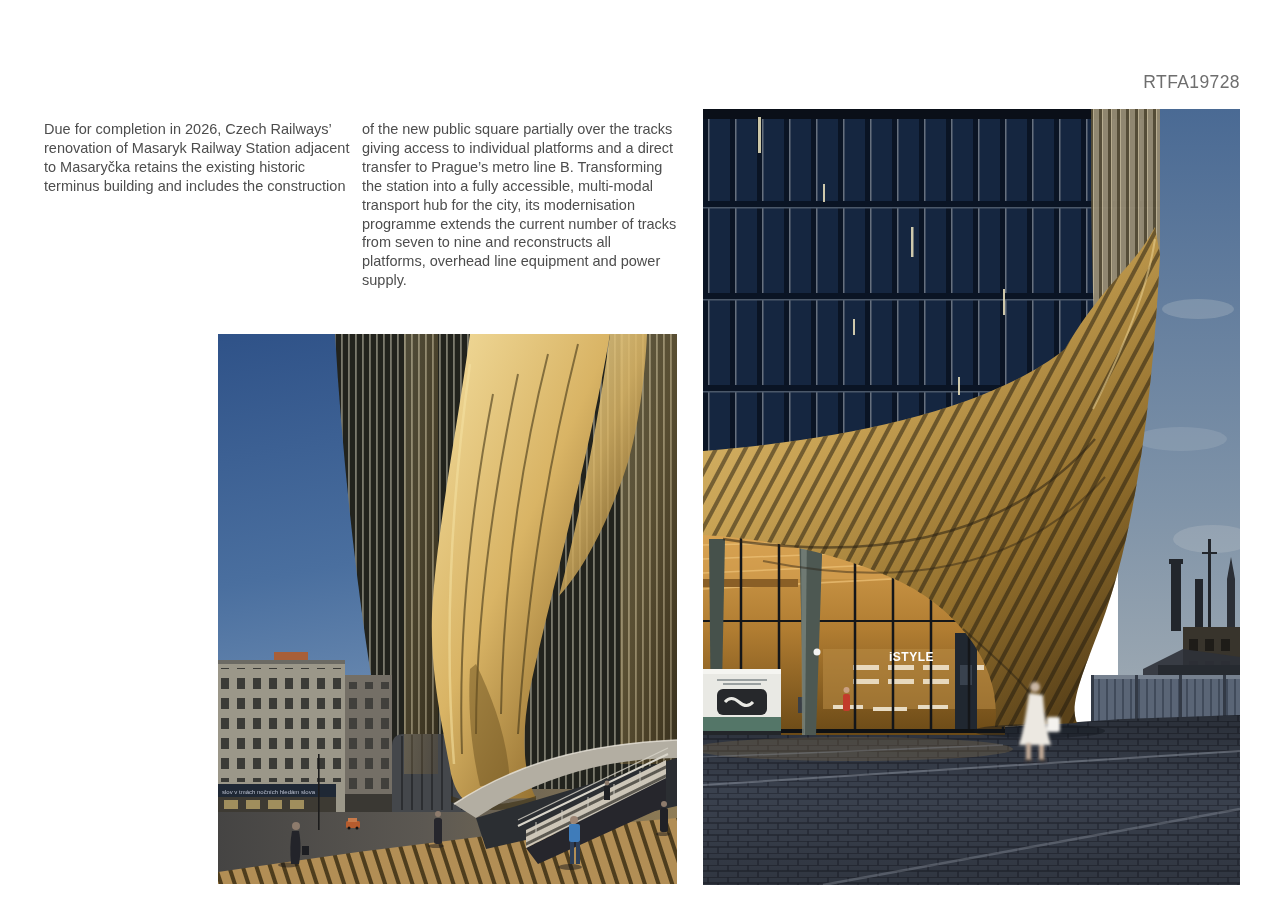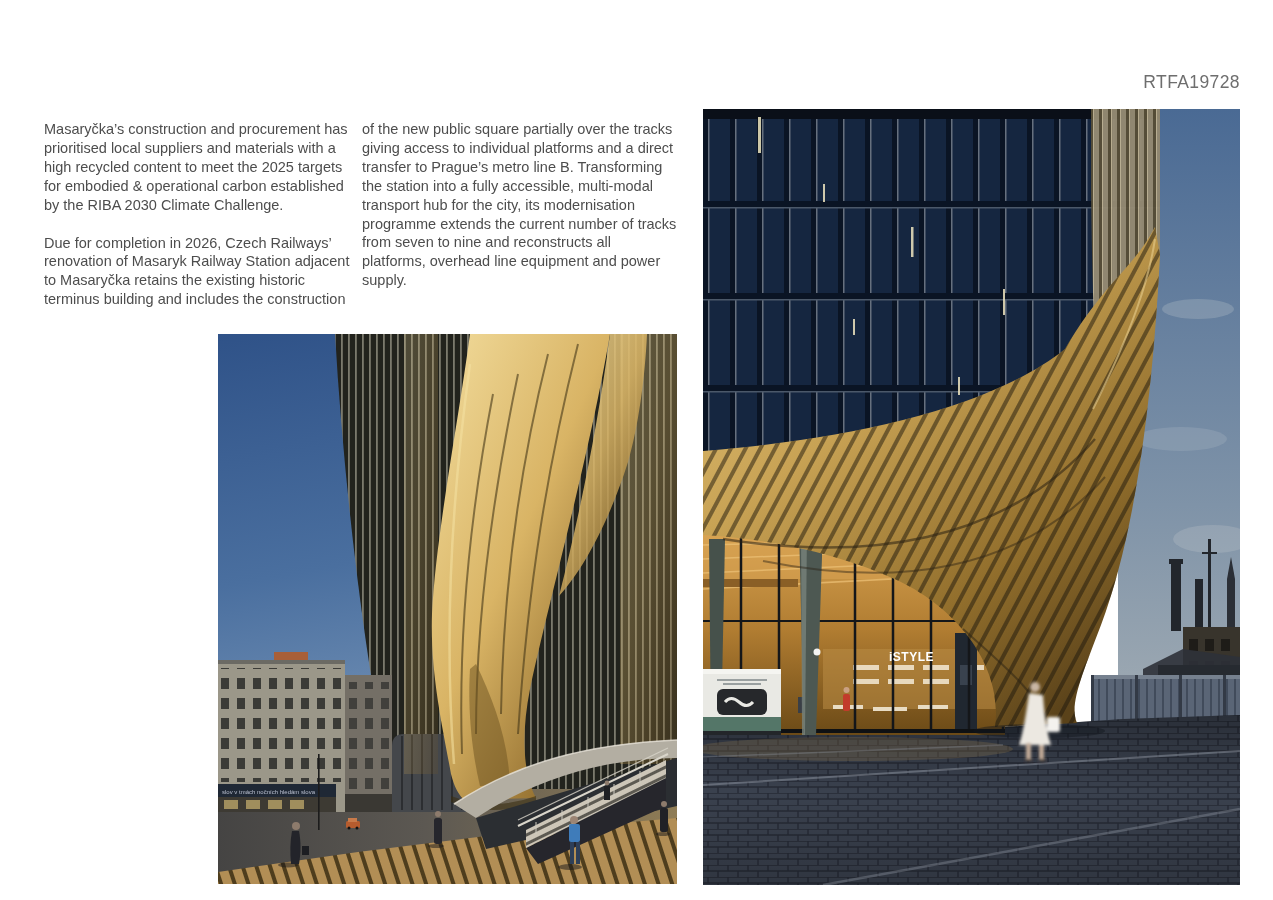--- a/index.html
+++ b/index.html
@@ -20,21 +20,20 @@
   .logo-text{font-size:27px;color:#232323;letter-spacing:.2px;}
 </style>
 </head>
 <body>
 
 <div class="page">
 
   <div class="id-code">RTFA19728</div>
 
   <div class="text-col col1">
-    <p>Masaryčka’s construction and procurement has prioritised local suppliers and materials with a high recycled content to meet the 2025 targets for embodied &amp; operational carbon established by the RIBA 2030 Climate Challenge.</p>
     <p>Due for completion in 2026, Czech Railways’ renovation of Masaryk Railway Station adjacent to Masaryčka retains the existing historic terminus building and includes the construction</p>
   </div>
 
   <div class="text-col col2">
     <p>of the new public square partially over the tracks giving access to individual platforms and a direct transfer to Prague’s metro line B. Transforming the station into a fully accessible, multi-modal transport hub for the city, its modernisation programme extends the current number of tracks from seven to nine and reconstructs all platforms, overhead line equipment and power supply.</p>
   </div>
 
   <figure class="photo photo-left">
     <svg width="459" height="550" viewBox="0 0 459 550" xmlns="http://www.w3.org/2000/svg">
       <defs>

